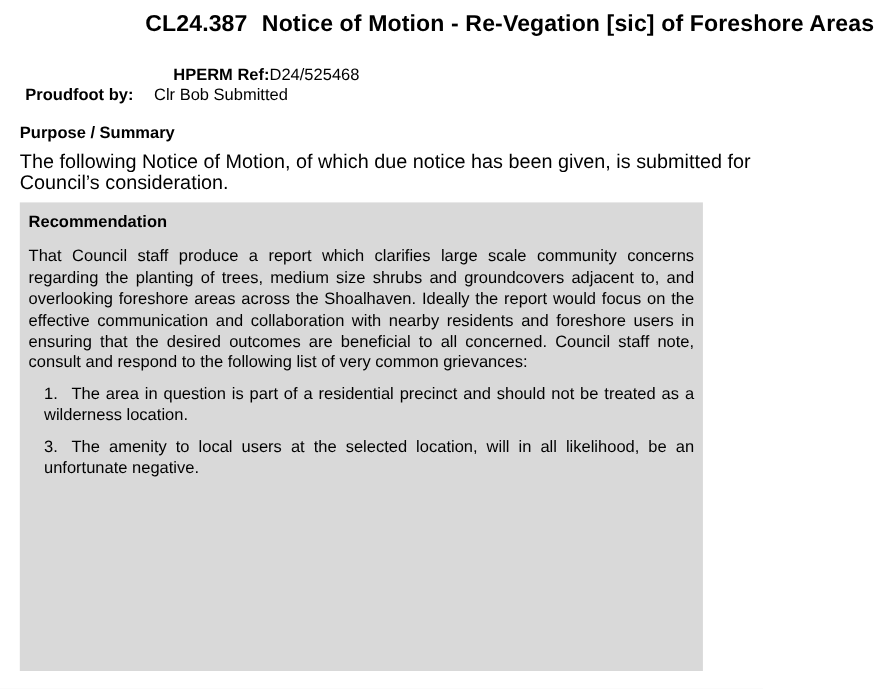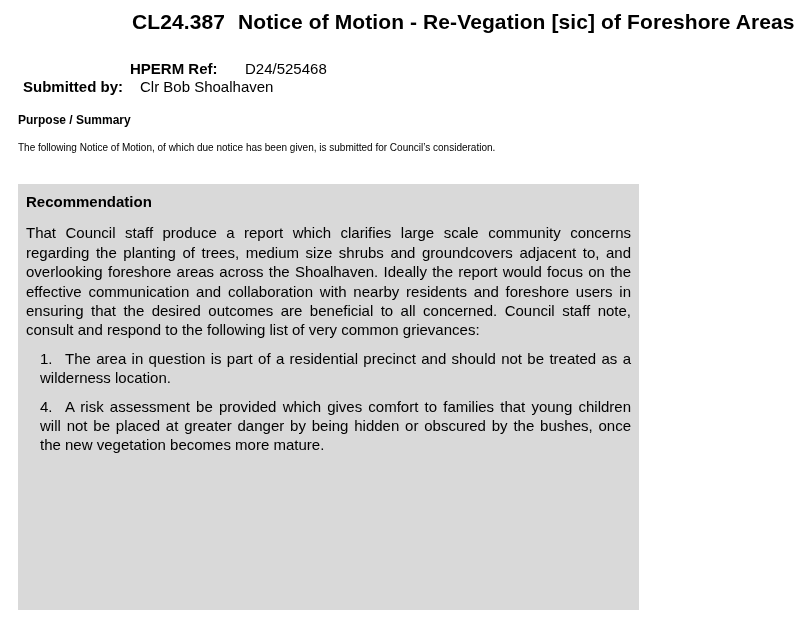--- a/index.html
+++ b/index.html
@@ -21,37 +21,37 @@
     line-height: 26px;
     white-space: nowrap;
     letter-spacing: 0.1px;
   }
   .doc-title .code { margin-right: 13px; }
 
   .meta-row { position: absolute; font-size: 15px; line-height: 19.4px; white-space: nowrap; }
   .meta-hperm { left: 130px; top: 59px; }
   .meta-submitted { left: 23px; top: 77px; }
   .meta-label { font-weight: 700; display: inline-block; }
-  .meta-hperm .meta-label { width: 115px; }
+  .meta-hperm .meta-label { width: 115px; text-align: right; }
   .meta-submitted .meta-label { width: 117px; }
 
   .purpose-heading {
     position: absolute;
     left: 18px;
     top: 111px;
-    font-size: 12px;
+    font-size: 15px;
     font-weight: 700;
     line-height: 19.4px;
   }
   .purpose-text {
     position: absolute;
     left: 18px;
     top: 138px;
     width: 720px;
-    font-size: 10px;
+    font-size: 18px;
     line-height: 19.4px;
   }
 
   .rec-box {
     position: absolute;
     left: 18px;
     top: 184px;
     width: 621px;
     height: 426px;
     box-sizing: border-box;
@@ -71,32 +71,32 @@
 
   <div class="doc-title">
     <span class="code">CL24.387</span><span>Notice of Motion - Re-Vegation [sic] of Foreshore Areas</span>
   </div>
 
   <div class="meta-row meta-hperm">
     <span class="meta-label">HPERM Ref:</span><span>D24/525468</span>
   </div>
 
   <div class="meta-row meta-submitted">
-    <span class="meta-label">Submitted by:</span><span>Clr Bob Shoalhaven</span>
+    <span class="meta-label">Proudfoot by:</span><span>Clr Bob Submitted</span>
   </div>
 
   <div class="purpose-heading">Purpose / Summary</div>
 
   <div class="purpose-text">The following Notice of Motion, of which due notice has been given, is submitted for Council’s consideration.</div>
 
   <div class="rec-box" id="rec-box" style="background: rgb(217, 217, 217);">
     <p class="rec-heading">Recommendation</p>
     <p class="rec-intro">That Council staff produce a report which clarifies large scale community concerns regarding the planting of trees, medium size shrubs and groundcovers adjacent to, and overlooking foreshore areas across the Shoalhaven. Ideally the report would focus on the effective communication and collaboration with nearby residents and foreshore users in ensuring that the desired outcomes are beneficial to all concerned. Council staff note, consult and respond to the following list of very common grievances:</p>
 
     <p class="rec-item">
       <span class="num">1.</span><span>The area in question is part of a residential precinct and should not be treated as a wilderness location.</span>
     </p>
     <p class="rec-item">
-      <span class="num">4.</span><span>A risk assessment be provided which gives comfort to families that young children will not be placed at greater danger by being hidden or obscured by the bushes, once the new vegetation becomes more mature.</span>
+      <span class="num">3.</span><span>The amenity to local users at the selected location, will in all likelihood, be an unfortunate negative.</span>
     </p>
   </div>
 
 </div>
 
 </body></html>

